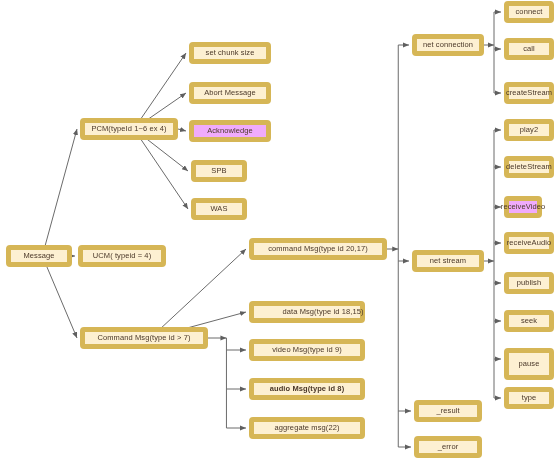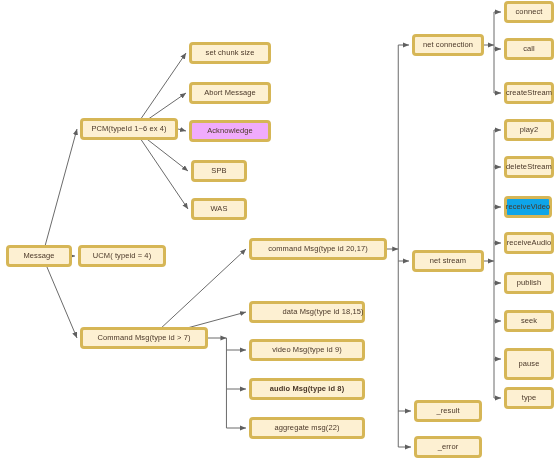--- a/index.html
+++ b/index.html
@@ -23,21 +23,21 @@
     left: 0;
     top: 0;
     width: 554px;
     height: 458px;
     pointer-events: none;
   }
   .node {
     position: absolute;
     box-sizing: border-box;
     background: #fdf0d2;
-    border: 3px solid #0f172a;
+    border: 5px solid #0f172a;
     border-radius: 4px;
     color: #4a3728;
     font-family: "Liberation Sans", sans-serif;
     font-size: 7.5px;
     line-height: 1;
     display: flex;
     align-items: center;
     justify-content: center;
     text-align: center;
     white-space: nowrap;
@@ -157,21 +157,21 @@
       </div>
       <div class="node" style="left: 504px; top: 82px; width: 50px; height: 22px; background: rgb(253, 240, 210); border-color: rgb(214, 182, 86); color: rgb(74, 55, 40);">
         <span>createStream</span>
       </div>
       <div class="node" style="left: 504px; top: 119px; width: 50px; height: 22px; background: rgb(253, 240, 210); border-color: rgb(214, 182, 86); color: rgb(74, 55, 40);">
         <span>play2</span>
       </div>
       <div class="node" style="left: 504px; top: 156px; width: 50px; height: 22px; background: rgb(253, 240, 210); border-color: rgb(214, 182, 86); color: rgb(74, 55, 40);">
         <span>deleteStream</span>
       </div>
-      <div class="node" style="left: 504px; top: 196px; width: 48px; height: 22px; background: #0ea5e9; border-color: rgb(214, 182, 86); color: rgb(74, 55, 40);">
+      <div class="node" style="left: 504px; top: 196px; width: 38px; height: 22px; background: #f0abfc; border-color: rgb(214, 182, 86); color: rgb(74, 55, 40);">
         <span>receiveVideo</span>
       </div>
       <div class="node" style="left: 504px; top: 232px; width: 50px; height: 22px; background: rgb(253, 240, 210); border-color: rgb(214, 182, 86); color: rgb(74, 55, 40);">
         <span>receiveAudio</span>
       </div>
       <div class="node" style="left: 504px; top: 272px; width: 50px; height: 22px; background: rgb(253, 240, 210); border-color: rgb(214, 182, 86); color: rgb(74, 55, 40);">
         <span>publish</span>
       </div>
       <div class="node" style="left: 504px; top: 310px; width: 50px; height: 22px; background: rgb(253, 240, 210); border-color: rgb(214, 182, 86); color: rgb(74, 55, 40);">
         <span>seek</span>

